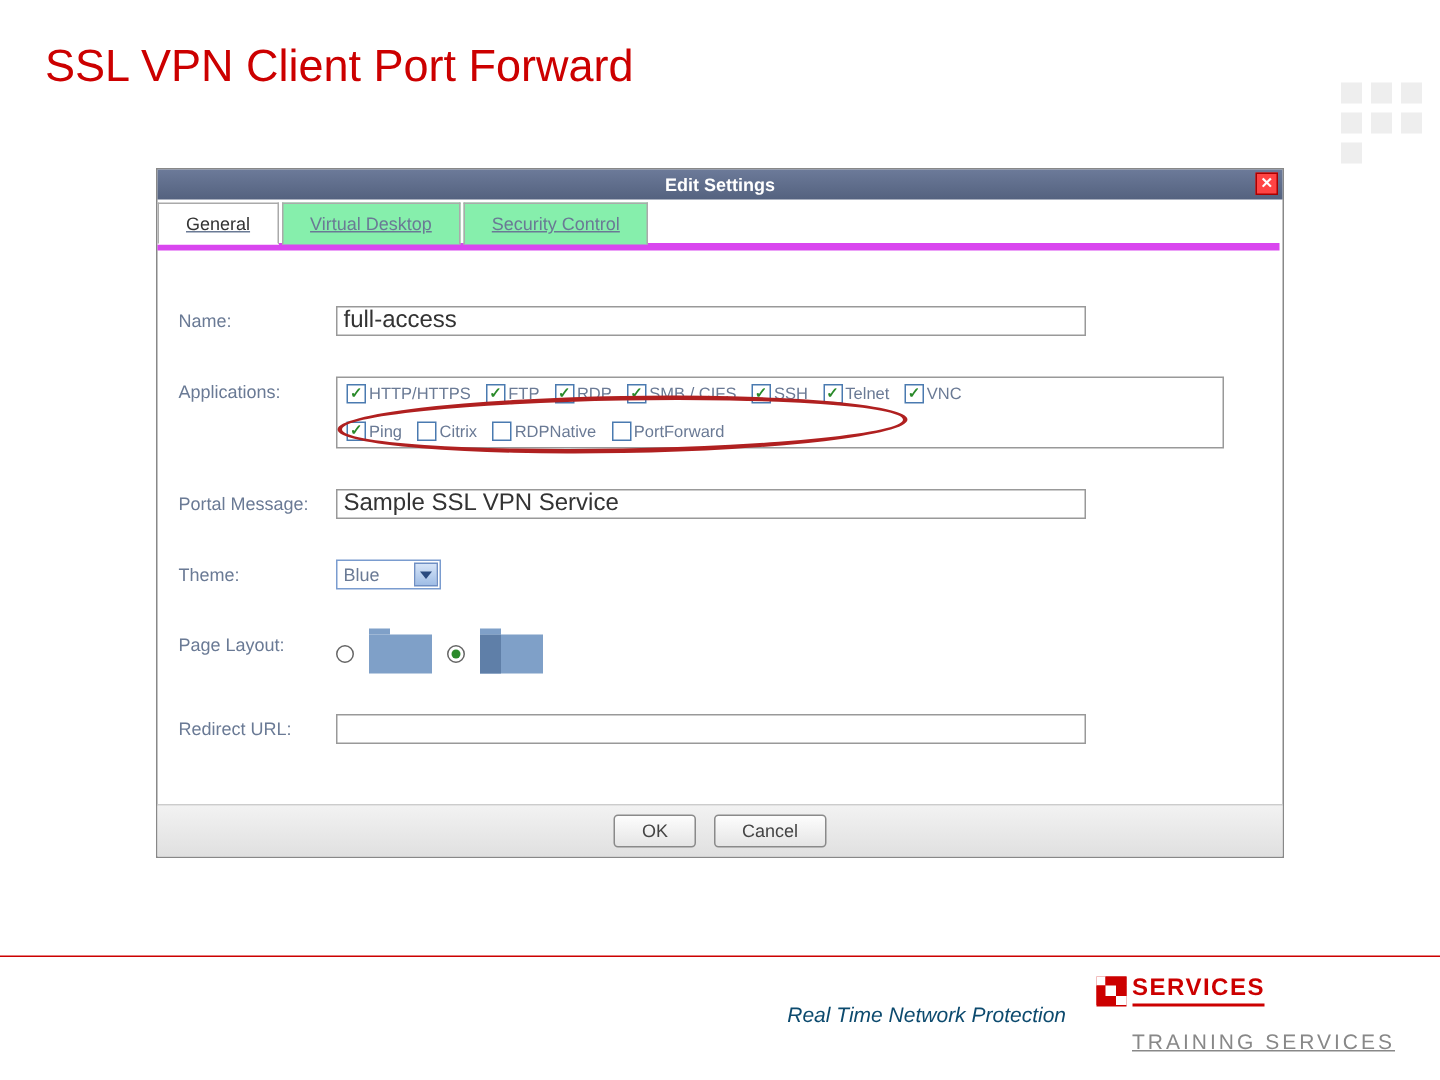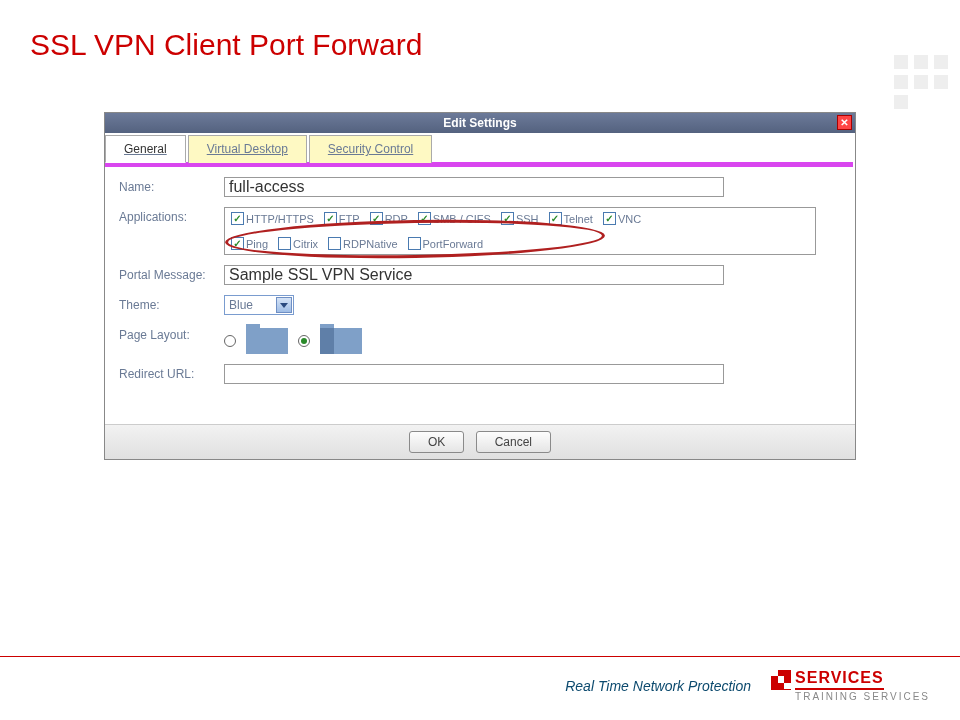--- a/index.html
+++ b/index.html
@@ -54,34 +54,34 @@
     font-size: 12px;
     color: #6a7a95;
     text-decoration: underline;
   }
   .tab {
     padding: 6px 18px;
     border: 1px solid #aaa;
     border-bottom: none;
     margin-right: 2px;
     margin-bottom: -1px;
-    background: #fef9c3;
+    background: #86efac;
     cursor: pointer;
   }
   .tab.active {
     background: #fff;
     color: #333;
     font-weight: normal;
     border-bottom: 1px solid #fff;
   }
   .dialog-body {
     padding: 10px 14px 30px 14px;
     color: #6a7a95;
   }
-  .row { display: flex; align-items: flex-start; margin-bottom: 10px; }
+  .row { display: flex; align-items: flex-start; margin-bottom: 10px; margin-top: 27px; }
   .label { width: 105px; flex-shrink: 0; padding-top: 3px; font-size: 12px; }
   .text-input {
     border: 1px solid #999;
     padding: 2px 4px;
     font-size: 16px;
     color: #333;
     background: #fff;
     height: 20px;
   }
   .wide { width: 500px; }
@@ -192,21 +192,21 @@
     background: #c00;
   }
   .logo-square span { background: #c00; }
   .logo-square span:nth-child(1){background:#fff;}
   .logo-square span:nth-child(5){background:#fff;}
   .logo-square span:nth-child(9){background:#fff;}
   .logo-text {
     font-weight: bold; color: #c00; letter-spacing: 1px; font-size: 16px;
     border-bottom: 2px solid #c00; padding-bottom: 1px;
   }
-  .logo-sub { font-size: 10px; letter-spacing: 2px; color: #888; margin-left: 24px; margin-top: 1px; }
+  .logo-sub { font-size: 14px; letter-spacing: 2px; color: #888; margin-left: 24px; margin-top: 15px; text-decoration: underline; }
   .corner-deco { position: absolute; right: 12px; top: 55px; display: grid; grid-template-columns: repeat(3, 14px); grid-gap: 6px; }
   .corner-deco span { width: 14px; height: 14px; background: #eee; }
 </style>
 </head>
 <body>
 
 <div class="corner-deco">
   <span></span>
     <span></span>
     <span></span>

